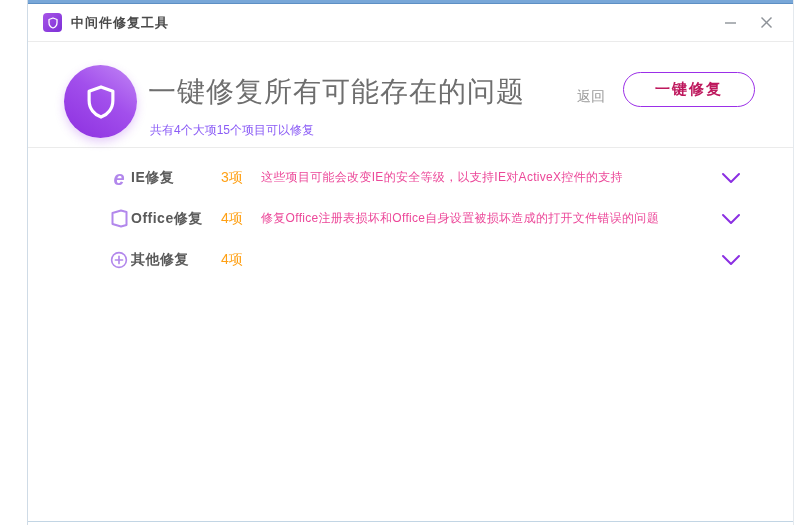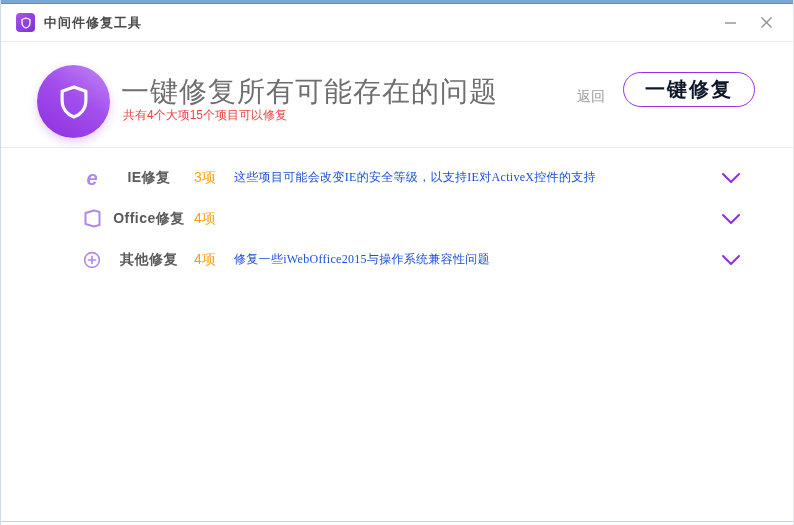--- a/index.html
+++ b/index.html
@@ -7,20 +7,21 @@
   body {
     font-family:"Liberation Sans","DejaVu Sans",sans-serif;
     background:#ffffff;
     position:relative;
   }
   .frame {
     position:absolute; inset:0;
     border-left:1px solid #cfdbe6;
     border-right:1px solid #e4e9ee;
     background:#fff;
+    margin-left:27px;
   }
   .top-strip {
     position:absolute; top:0; left:0; right:0; height:4px;
     background:#78a7d8; border-bottom:1px solid #5d8fc4;
   }
   .bottom-strip {
     position:absolute; bottom:0; left:0; right:0; height:4px;
     background:#fff; border-top:1px solid #c2d5e4;
   }
   
@@ -59,50 +60,50 @@
     width:73px; height:73px; border-radius:50%;
     background:linear-gradient(215deg,#c287f5 0%,#a24fec 45%,#8c2fdf 100%);
     display:flex; align-items:center; justify-content:center;
     box-shadow:0 4px 10px rgba(150,60,230,.25);
   }
   .page-title {
     position:absolute; left:120px; top:31px;
     font-size:28px; color:#6e6e6e; letter-spacing:1px;
   }
   .page-subtitle {
-    position:absolute; left:122px; top:65px;
-    font-size:12px; color:#ef4444;
+    position:absolute; left:122px; top:80px;
+    font-size:12px; color:#8b5cf6;
   }
   .back-link {
     position:absolute; right:188px; top:46px;
     font-size:14px; color:#9a9a9a; cursor:pointer;
   }
   .repair-btn {
     position:absolute; right:38px; top:30px;
     width:132px; height:35px;
     border:1px solid #9b2fe8; border-radius:18px;
-    background:#fff; color:#0f172a;
-    font-size:20px; font-weight:700; letter-spacing:2px;
+    background:#fff; color:#be185d;
+    font-size:15px; font-weight:700; letter-spacing:2px;
     font-family:inherit; cursor:pointer;
   }
   
   .rows { position:absolute; top:149px; left:0; right:0; padding-top:8px; }
   .row {
     display:flex; align-items:center; height:41px; cursor:pointer;
     background:#fff;
   }
   .ricon {
     width:22px; height:22px; margin-left:80px; flex:0 0 22px;
     display:flex; align-items:center; justify-content:center;
     color:#b287ec;
   }
   .ie-e { font-size:20px; font-weight:700; font-style:italic; color:#b287ec; line-height:1; }
-  .rlabel { width:90px; margin-left:1px; font-size:14px; font-weight:700; color:#5a5a5a; letter-spacing:.5px;text-align:center; }
+  .rlabel { width:90px; margin-left:1px; font-size:14px; font-weight:700; color:#5a5a5a; letter-spacing:.5px; }
   .rcount { width:40px; font-size:14px; font-weight:400; color:#ffa014; }
-  .rdesc  { flex:1; font-size:12px; color:#1d4ed8; letter-spacing:.3px;font-family:Liberation Serif, serif; }
+  .rdesc  { flex:1; font-size:12px; color:#ec4899; letter-spacing:.3px; }
   .rchevron { margin-left:auto; margin-right:52px; display:flex; }
 </style>
 </head>
 <body>
 
 <div class="frame">
   <div class="top-strip"></div>
 
   <div class="titlebar">
     <div class="app-icon">
@@ -155,38 +156,38 @@
     </div>
 
     <div class="row">
       <span class="ricon">
         <svg width="17" height="19" viewBox="0 0 17 19" fill="none" stroke="#b287ec" stroke-width="2" stroke-linejoin="round">
           <path d="M10 1.5 L15.5 3 V16 L10 17.5 L1.5 15 V4 Z"></path>
         </svg>
       </span>
       <span class="rlabel">Office修复</span>
       <span class="rcount">4项</span>
+      <span class="rdesc">修复Office注册表损坏和Office自身设置被损坏造成的打开文件错误的问题</span>
       <span class="rchevron">
         <svg width="20" height="12" viewBox="0 0 20 12" fill="none" stroke="#8b2fe2" stroke-width="2" stroke-linecap="round" stroke-linejoin="round">
             <polyline points="2,2 10,10 18,2"></polyline>
           </svg>
       </span>
     </div>
 
     <div class="row">
       <span class="ricon">
         <svg width="18" height="18" viewBox="0 0 20 20" fill="none" stroke="#b287ec" stroke-width="1.8" stroke-linecap="round">
           <circle cx="10" cy="10" r="8.2"></circle>
             <line x1="10" y1="6" x2="10" y2="14"></line>
             <line x1="6" y1="10" x2="14" y2="10"></line>
         </svg>
       </span>
       <span class="rlabel">其他修复</span>
       <span class="rcount">4项</span>
-      <span class="rdesc">修复一些iWebOffice2015与操作系统兼容性问题</span>
       <span class="rchevron">
         <svg width="20" height="12" viewBox="0 0 20 12" fill="none" stroke="#8b2fe2" stroke-width="2" stroke-linecap="round" stroke-linejoin="round">
             <polyline points="2,2 10,10 18,2"></polyline>
           </svg>
       </span>
     </div>
 
 
   </div>
 

